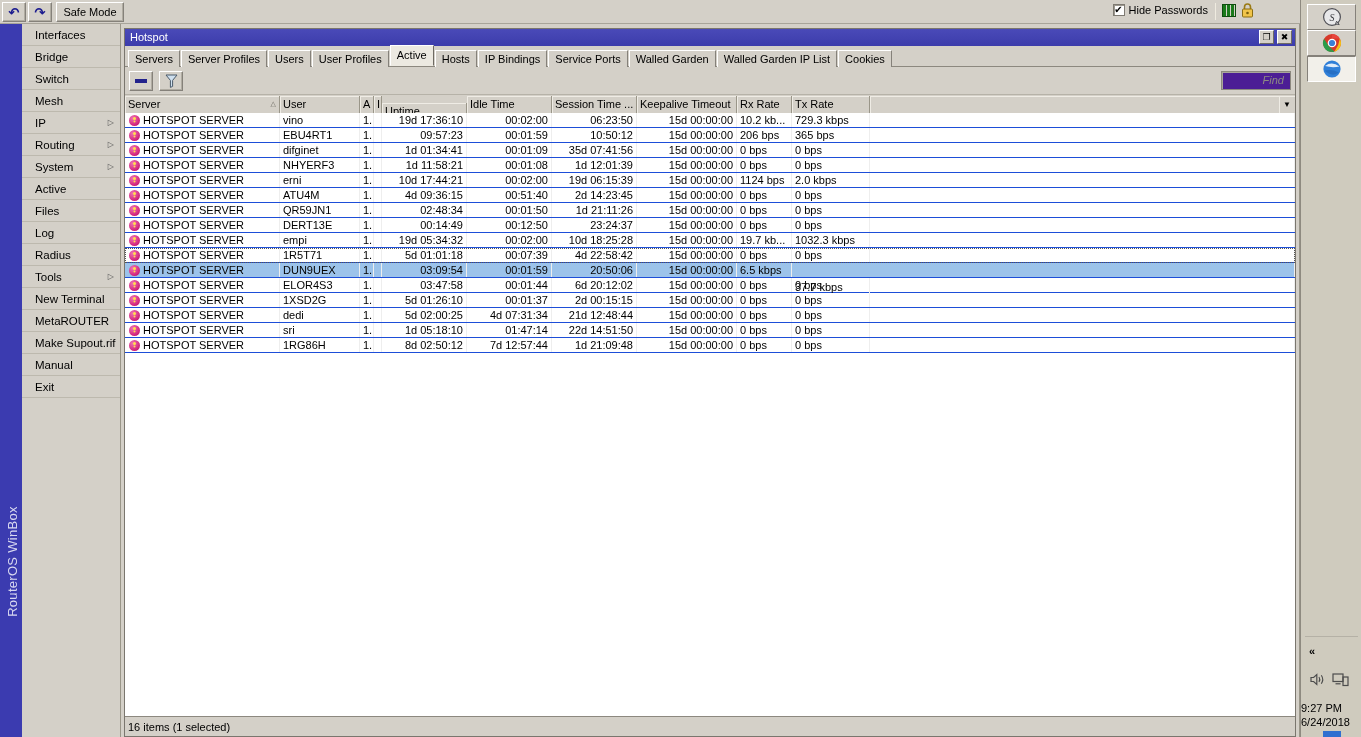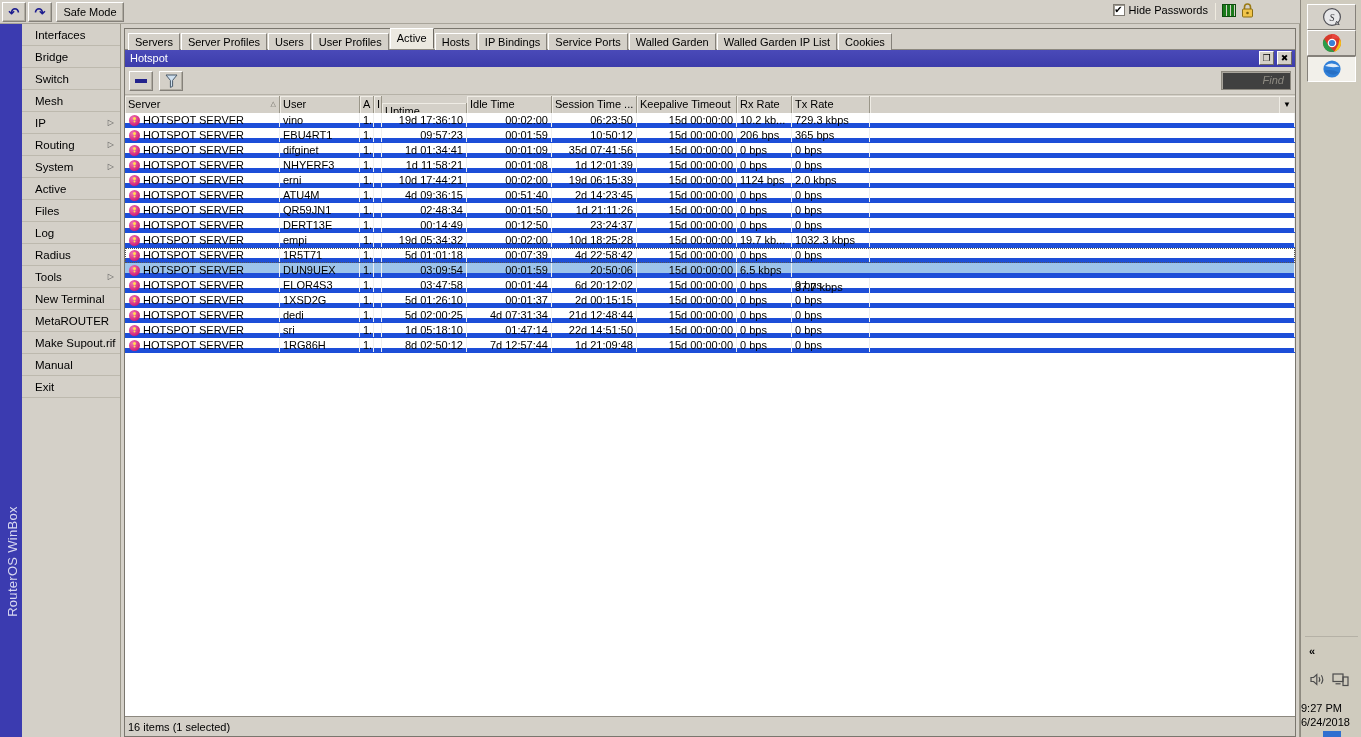--- a/index.html
+++ b/index.html
@@ -172,21 +172,21 @@
   }
   #act-remove { left: 4px; }
   #act-filter { left: 34px; }
   #minus-glyph {
     width: 12px; height: 4px; background: #22228c;
   }
 
   #find-box {
     position: absolute; right: 4px; top: 4px;
     width: 70px; height: 19px;
-    background: #404040;
+    background: #4c1d95;
     border: 1px solid #8c887f;
     box-shadow: inset 1px 1px 0 #a9a59c;
   }
   #find-text {
     position: absolute; right: 6px; top: 2px;
     font-size: 11px; font-style: italic; color: #8d8a82;
   }
 
   
   #hs-table {
@@ -222,21 +222,21 @@
     background: #d4d0c8;
     display: flex; align-items: center; justify-content: center;
     font-size: 8px; color: #000;
     box-shadow: inset 1px 1px 0 #efece5;
     cursor: default;
   }
 
   #hs-rows { position: relative; background: #fff; }
   .row {
     display: flex; height: 15px;
-    border-bottom: 5px solid #1d4ed8;
+    border-bottom: 1px solid #1d4ed8;
     font-size: 11px; color: #000;
     cursor: default;
   }
   .row.selected { background: #9cc3ea; }
   .row.focused { outline: 1px dotted #555; outline-offset: -1px; }
   .cell {
     height: 14px; line-height: 14px;
     padding: 0 3px;
     border-right: 1px solid #eeeeee;
     overflow: hidden; white-space: nowrap;
@@ -361,43 +361,43 @@
         <div class="menu-item"><span>Tools</span><span class="menu-arrow">▷</span></div>
         <div class="menu-item"><span>New Terminal</span></div>
         <div class="menu-item"><span>MetaROUTER</span></div>
         <div class="menu-item"><span>Make Supout.rif</span></div>
         <div class="menu-item"><span>Manual</span></div>
         <div class="menu-item"><span>Exit</span></div>
       </div>
 
     <div id="hotspot-win">
 
+      <div id="hs-titlebar">
+        <span>Hotspot</span>
+        <div class="hs-tbtn" id="hs-restore">
+          <span>❐</span>
+        </div>
+        <div class="hs-tbtn" id="hs-close">
+          <span>✖</span>
+        </div>
+      </div>
+
       <div id="hs-tabs">
           <div class="tab">Servers</div>
           <div class="tab">Server Profiles</div>
           <div class="tab">Users</div>
           <div class="tab">User Profiles</div>
           <div class="tab active">Active</div>
           <div class="tab">Hosts</div>
           <div class="tab">IP Bindings</div>
           <div class="tab">Service Ports</div>
           <div class="tab">Walled Garden</div>
           <div class="tab">Walled Garden IP List</div>
           <div class="tab">Cookies</div>
         </div>
-
-      <div id="hs-titlebar">
-        <span>Hotspot</span>
-        <div class="hs-tbtn" id="hs-restore">
-          <span>❐</span>
-        </div>
-        <div class="hs-tbtn" id="hs-close">
-          <span>✖</span>
-        </div>
-      </div>
 
       <div id="hs-actions">
         <div class="act-btn" id="act-remove">
           <div id="minus-glyph"></div>
         </div>
         <div class="act-btn" id="act-filter">
           <svg class="svg-ico" width="13" height="14" viewBox="0 0 13 14">
             <path d="M1 1 H12 L7.6 6.4 V12.4 L5.4 13.4 V6.4 Z" fill="#cfe0ef" stroke="#4a5a6a" stroke-width="1"></path>
           </svg>
         </div>

